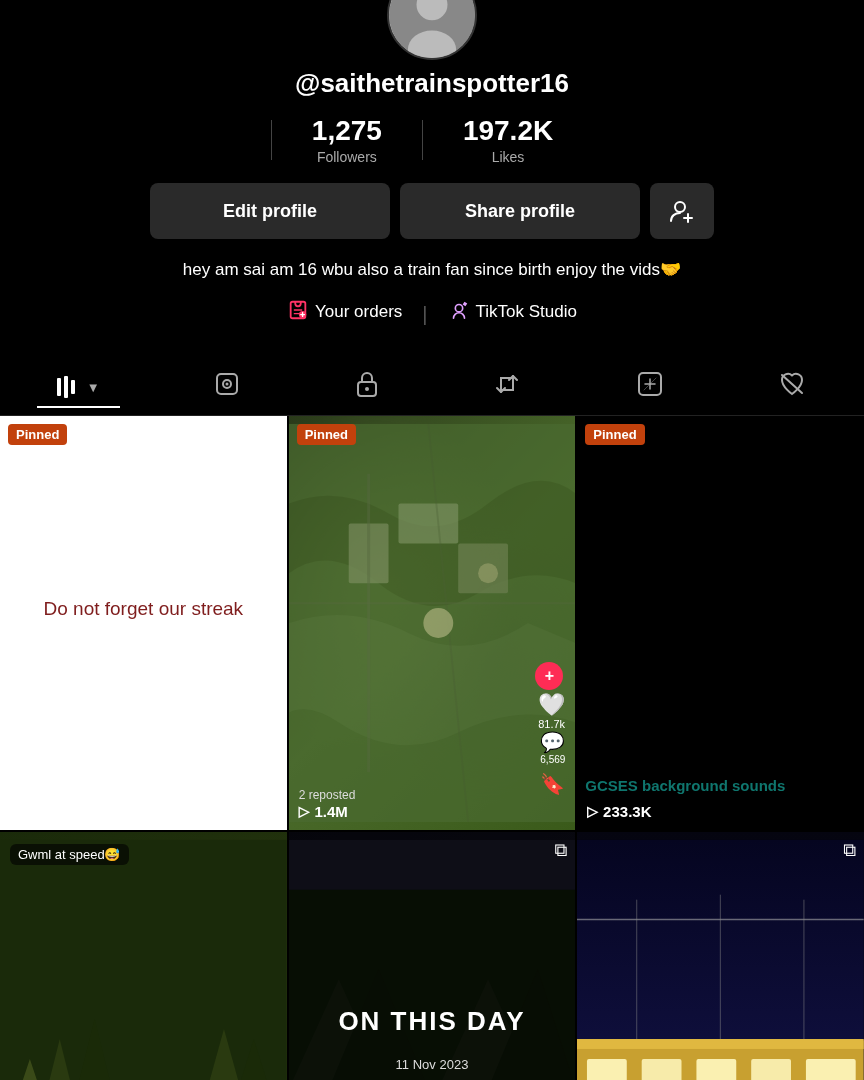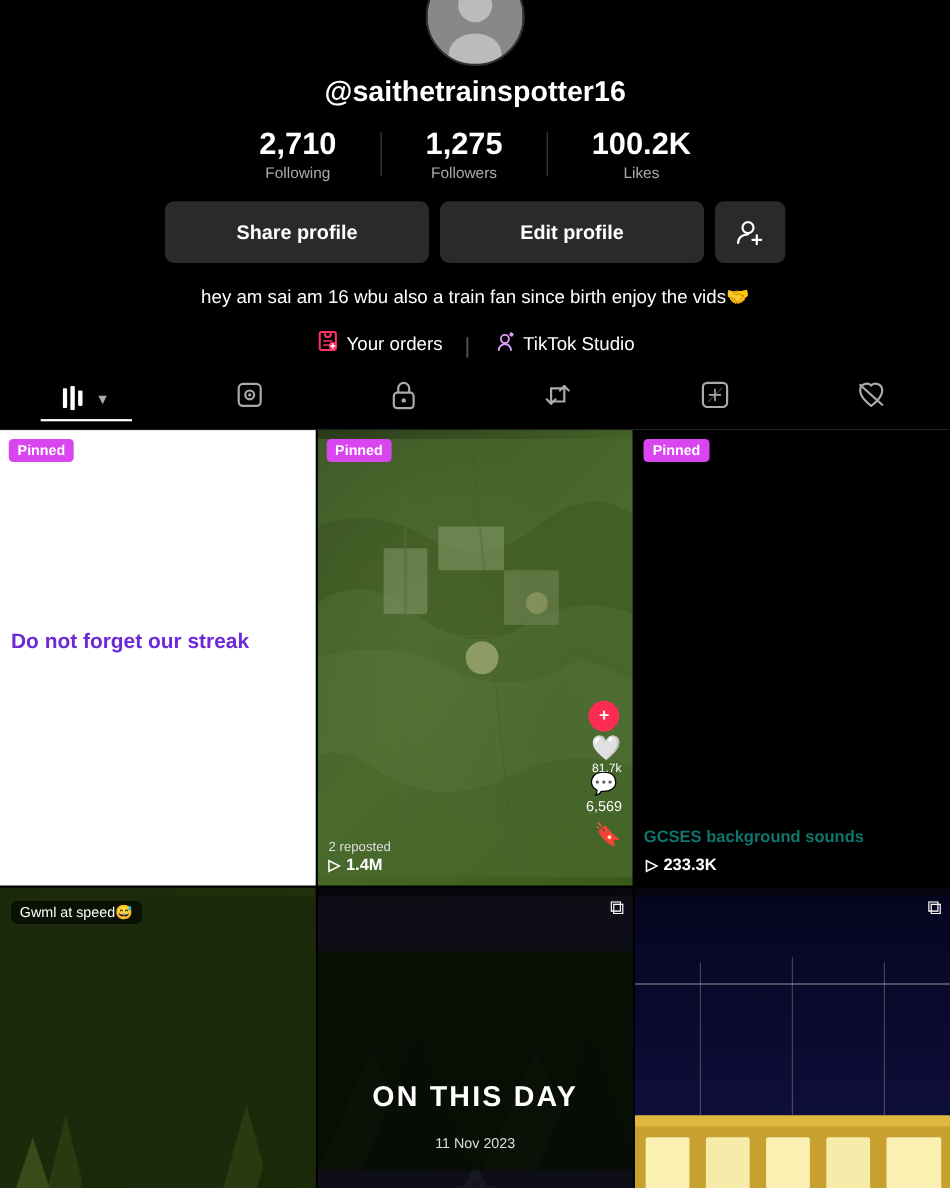--- a/index.html
+++ b/index.html
@@ -124,21 +124,21 @@
       margin-bottom: 16px;
       padding: 0 30px;
     }
 
     
     .links-row {
       display: flex;
       align-items: flex-end;
       justify-content: center;
       gap: 20px;
-      margin-bottom: 4px;
+      margin-bottom: 30px;
       font-size: 17px;
     }
     .link-item {
       display: flex;
       align-items: center;
       gap: 6px;
       cursor: pointer;
       color: #fff;
     }
     .link-divider {
@@ -191,21 +191,21 @@
       position: relative;
       aspect-ratio: 9/13;
       overflow: hidden;
       background: #111;
       cursor: pointer;
     }
     .pinned-badge {
       position: absolute;
       top: 8px;
       left: 8px;
-      background: #d946ef;
+      background: #c2410c;
       color: #fff;
       font-size: 13px;
       font-weight: 700;
       padding: 3px 8px;
       border-radius: 4px;
     }
     .view-count {
       position: absolute;
       bottom: 10px;
       left: 10px;
@@ -358,39 +358,35 @@
         <circle cx="50" cy="50" r="50" fill="#888"></circle>
         <circle cx="50" cy="38" r="18" fill="#bbb"></circle>
         <ellipse cx="50" cy="90" rx="28" ry="22" fill="#bbb"></ellipse>
       </svg>
     </div>
   </div>
 
   <div class="username">@saithetrainspotter16</div>
 
   <div class="stats-row">
-    <div class="stat-item">
-      <span class="stat-value">2,710</span>
-      <span class="stat-label">Following</span>
-    </div>
     <div class="stat-divider"></div>
     <div class="stat-item">
       <span class="stat-value">1,275</span>
       <span class="stat-label">Followers</span>
     </div>
     <div class="stat-divider"></div>
     <div class="stat-item">
-      <span class="stat-value">100.2K</span>
+      <span class="stat-value">197.2K</span>
       <span class="stat-label">Likes</span>
     </div>
   </div>
 
   <div class="action-buttons">
+    <button class="btn-main">Edit profile</button>
     <button class="btn-main">Share profile</button>
-    <button class="btn-main">Edit profile</button>
     <button class="btn-icon">
       <svg width="28" height="28" viewBox="0 0 28 28" fill="none" xmlns="http://www.w3.org/2000/svg">
         <circle cx="12" cy="10" r="5" stroke="white" stroke-width="2" fill="none"></circle>
         <path d="M3 24c0-5 4-8 9-8" stroke="white" stroke-width="2" stroke-linecap="round" fill="none"></path>
         <line x1="20" y1="17" x2="20" y2="25" stroke="white" stroke-width="2" stroke-linecap="round"></line>
         <line x1="16" y1="21" x2="24" y2="21" stroke="white" stroke-width="2" stroke-linecap="round"></line>
       </svg>
     </button>
   </div>
 
@@ -478,21 +474,21 @@
         <line x1="5" y1="5" x2="25" y2="23" stroke="#aaa" stroke-width="2" stroke-linecap="round"></line>
       </svg>
     </span>
   </div>
 </div>
 
 <div class="video-grid">
 
   <div class="video-cell text-vid">
     <div class="pinned-badge">Pinned</div>
-    <div class="text-vid-content" style="position:absolute;bottom:50%;left:10px;right:10px;color:#6d28d9;font-size:19px;font-weight:700;line-height:1.4;">Do not forget our streak</div>
+    <div class="text-vid-content" style="position:absolute;bottom:50%;left:10px;right:10px;color:#7f1d1d;font-size:19px;font-weight:400;line-height:1.4;text-align:center;">Do not forget our streak</div>
   </div>
 
   <div class="video-cell vid-aerial">
     <div class="aerial-overlay"></div>
 
     <svg style="position:absolute;inset:0;width:100%;height:100%;opacity:0.7;" viewBox="0 0 288 400" xmlns="http://www.w3.org/2000/svg">
       <rect width="288" height="400" fill="#4a6a30"></rect>
       <path d="M0 80 Q50 60 100 90 Q150 120 200 80 Q250 40 288 70 L288 160 Q240 140 190 170 Q140 200 90 160 Q40 120 0 150Z" fill="#3a5520" opacity="0.6"></path>
       <path d="M0 200 Q60 180 120 210 Q180 240 240 200 L288 220 L288 300 Q230 280 170 310 Q110 340 50 300 Q20 280 0 290Z" fill="#5a7a40" opacity="0.5"></path>
       <rect x="60" y="100" width="40" height="60" fill="#8a9a70" opacity="0.7" rx="2"></rect>
@@ -505,21 +501,21 @@
       <circle cx="200" cy="150" r="10" fill="#b0b080" opacity="0.7"></circle>
     </svg>
     <div class="pinned-badge">Pinned</div>
     <div class="vid-plus-btn">+</div>
     <div class="vid-heart">
       <div style="font-size:22px;">🤍</div>
       <div style="color:#fff;font-size:11px;">81.7k</div>
     </div>
     <div class="vid-comment">
       <div style="font-size:20px;">💬</div>
-      <div style="color:#fff;font-size:13px;">6,569</div>
+      <div style="color:#fff;font-size:10px;">6,569</div>
     </div>
     <div class="vid-bookmark">🔖</div>
     <div class="view-count">
       <span class="play-icon">▷</span>
       <span>1.4M</span>
     </div>
     <div class="reposted-badge" style="bottom:28px;left:10px;font-size:12px;color:#ddd;">2 reposted</div>
   </div>
 
   <div class="video-cell vid-dark1">

